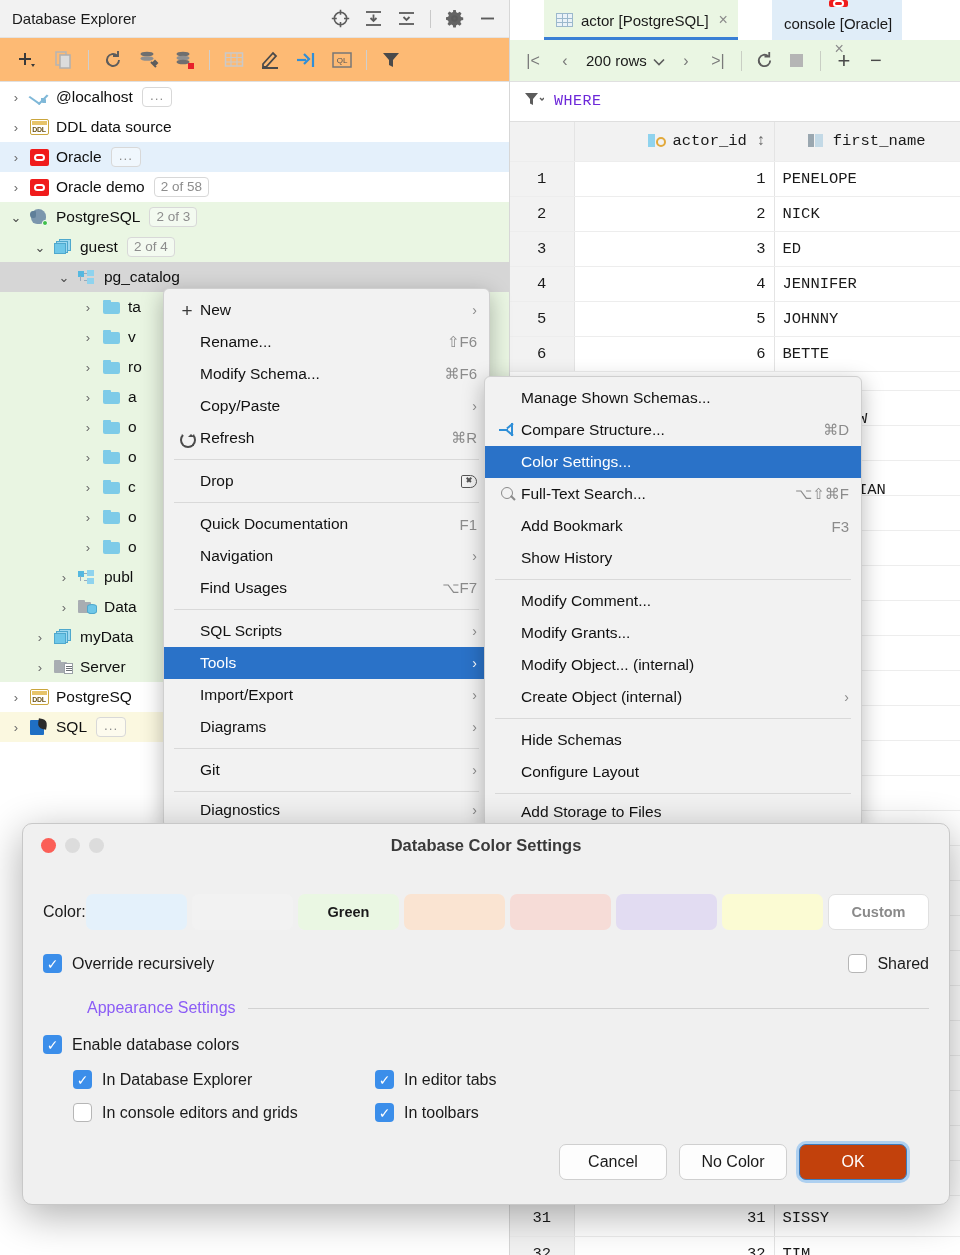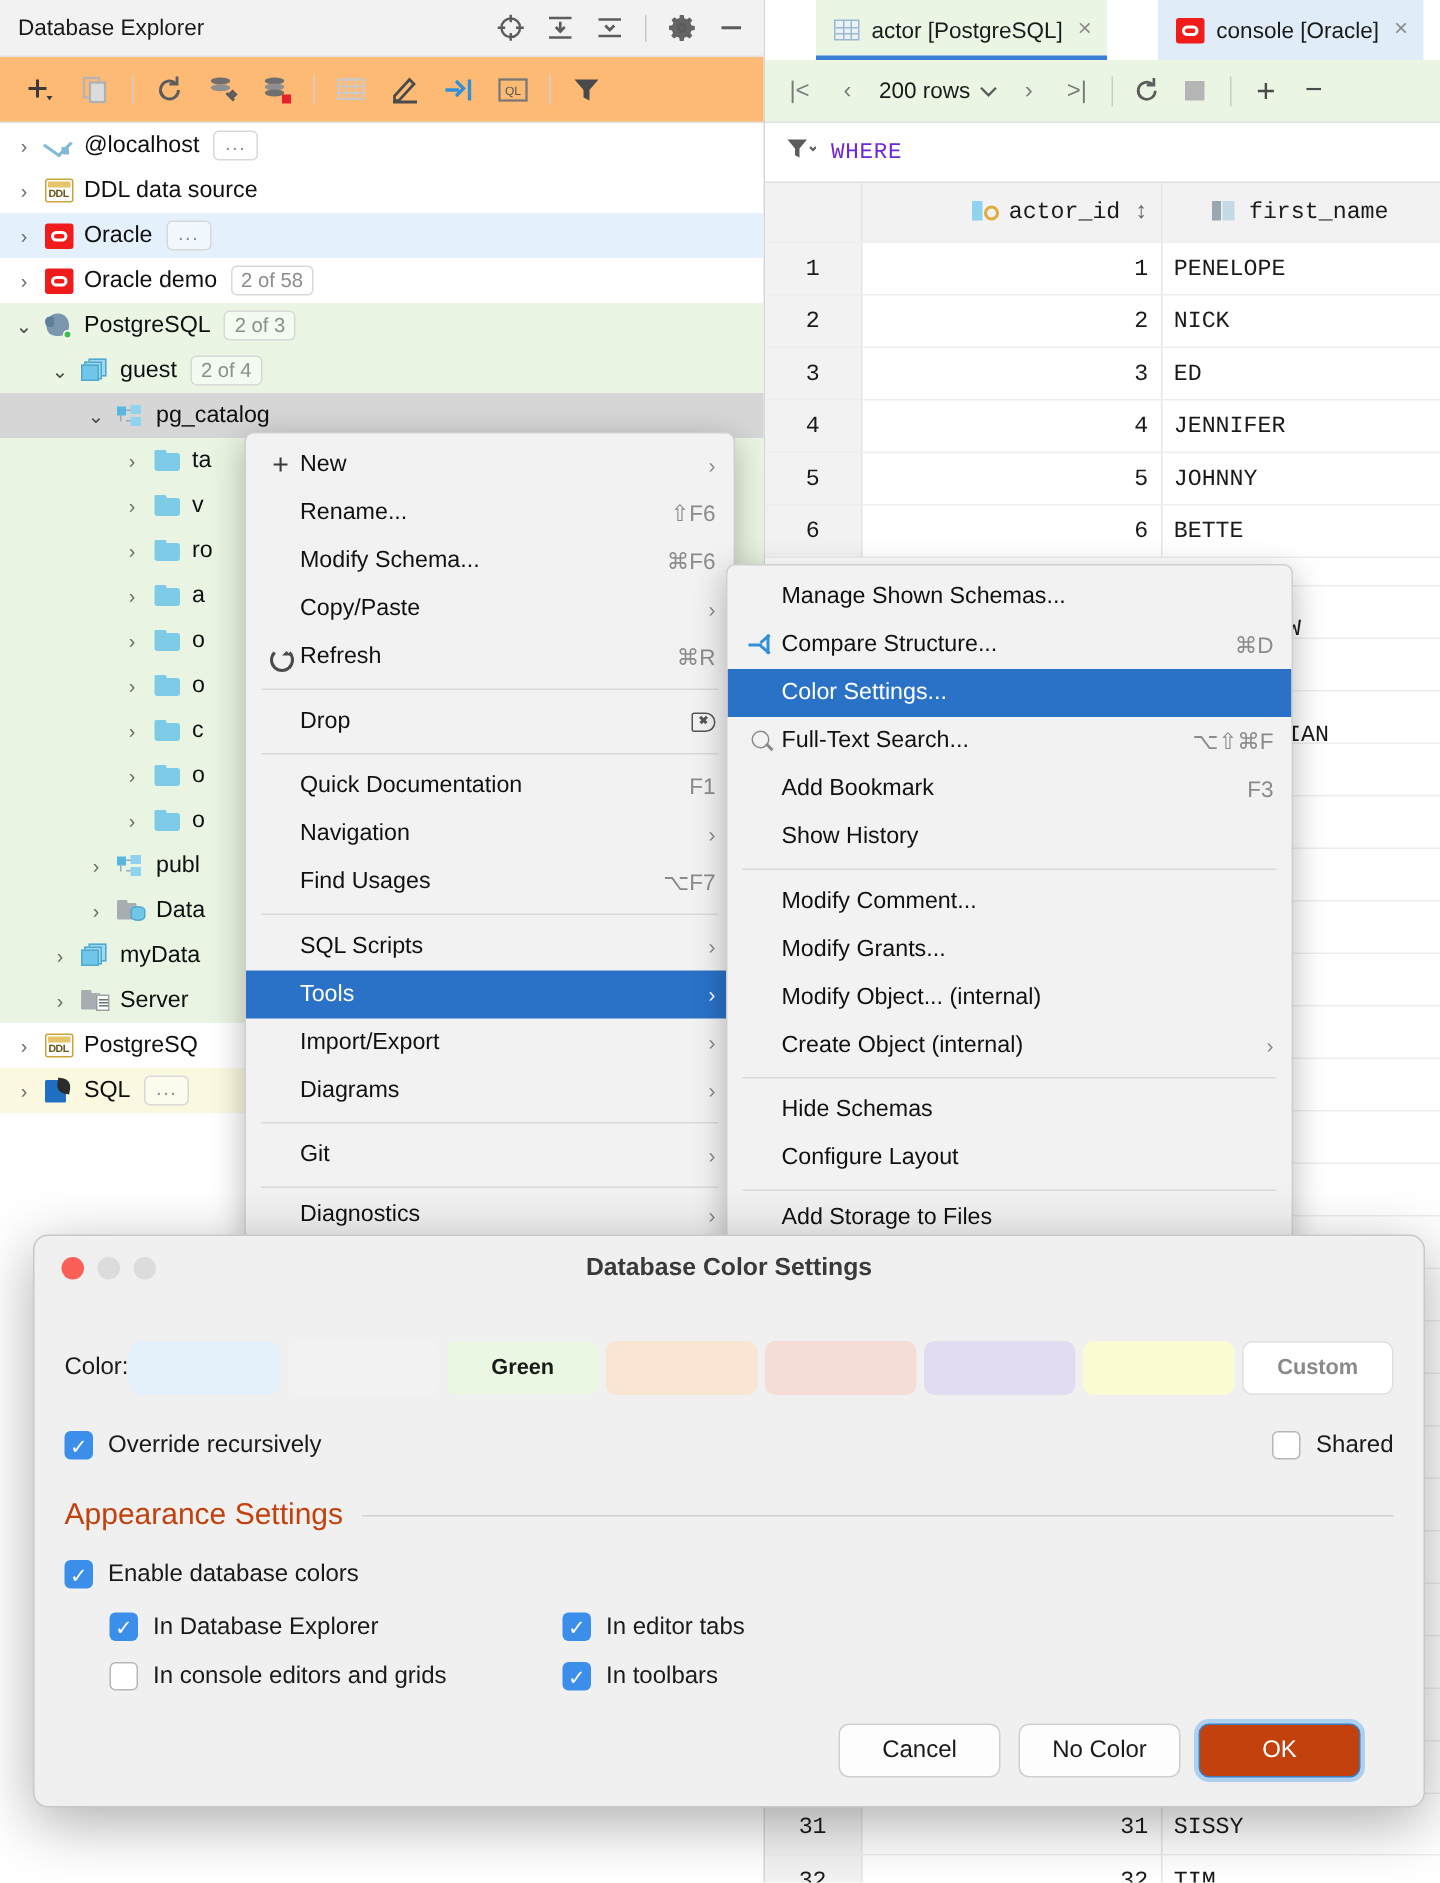--- a/index.html
+++ b/index.html
@@ -119,21 +119,21 @@
   
   .lhic{width:18px;height:16px;position:relative;}
   .lhic:before{content:"";position:absolute;left:2px;top:1px;width:11px;height:11px;border-left:2px solid #7fb8d8;border-bottom:2px solid #7fb8d8;transform:rotate(-45deg) skew(10deg);}
   .lhic:after{content:"";position:absolute;left:11px;top:9px;width:5px;height:5px;background:#7fb8d8;border-radius:0 40% 0 40%;}
 
   
   #right-panel { position: absolute; left: 510px; top: 0; width: 450px; height: 1255px; background:#fff; }
   .tabs { height: 40px; display: flex; align-items: stretch; }
   .tab { display: flex; align-items: center; gap: 8px; padding: 0 10px 0 12px; position: relative; font-size: 15px; color:#1a1a1a;margin-left:34px; }
   .tab.green { background: #eaf6e3; }
-  .tab.blue  { background: #e0edf8; }
+  .tab.blue  { background: #e0edf8; flex-direction: column; }
   .tab .underline { position: absolute; left: 0; right: 0; bottom: 0; height: 3px; background: #3a7fd5; }
   .tab .close { color: #8b8b8b; font-size: 16px; margin-left: 2px; }
   .grid-ic{width:17px;height:14px;border:1px solid #9bb8cc;background:#eaf2f8;position:relative;}
   .grid-ic i{position:absolute;background:#9bb8cc;display:block;}
   .grid-ic i:nth-child(1){left:0;top:4px;width:15px;height:1px;}
   .grid-ic i:nth-child(2){left:0;top:8px;width:15px;height:1px;}
   .grid-ic i:nth-child(3){left:5px;top:0;width:1px;height:12px;}
   .grid-ic i:nth-child(4){left:10px;top:0;width:1px;height:12px;}
 
   .grid-toolbar {
@@ -234,21 +234,21 @@
   .cb {
     width: 19px; height: 19px; border-radius: 4px; flex: 0 0 19px;
     display: flex; align-items: center; justify-content: center;
     font-size: 14px; color: #fff;
   }
   .cb.on { background: #3b8eea; }
   .cb.off { background: #fff; border: 1px solid #b6b6b6; }
   .cb-label { font-size: 16px; color: #1a1a1a; margin-left: 10px; }
 
   .section { margin-top: 26px; display: flex; align-items: center; gap: 12px; }
-  .section .stitle { font-size: 20px; color: #c2410c; white-space: nowrap; }
+  .section .stitle { font-size: 16px; color: #8b5cf6; white-space: nowrap; margin-left: 44px; }
   .section .sline { flex: 1; height: 1px; background: #d2d2d2; }
 
   .opt-grid { margin-top: 16px; }
   .opt-grid .r { display: flex; margin-top: 14px; }
   .opt-grid .c1 { width: 332px; display: flex; align-items: center; padding-left: 30px; }
   .opt-grid .c2 { display: flex; align-items: center; }
 
   .btn-row { display: flex; justify-content: flex-end; gap: 12px; padding: 22px 22px 0 0; }
   .btn {
     min-width: 108px; height: 36px; border-radius: 7px; font-size: 16px;

